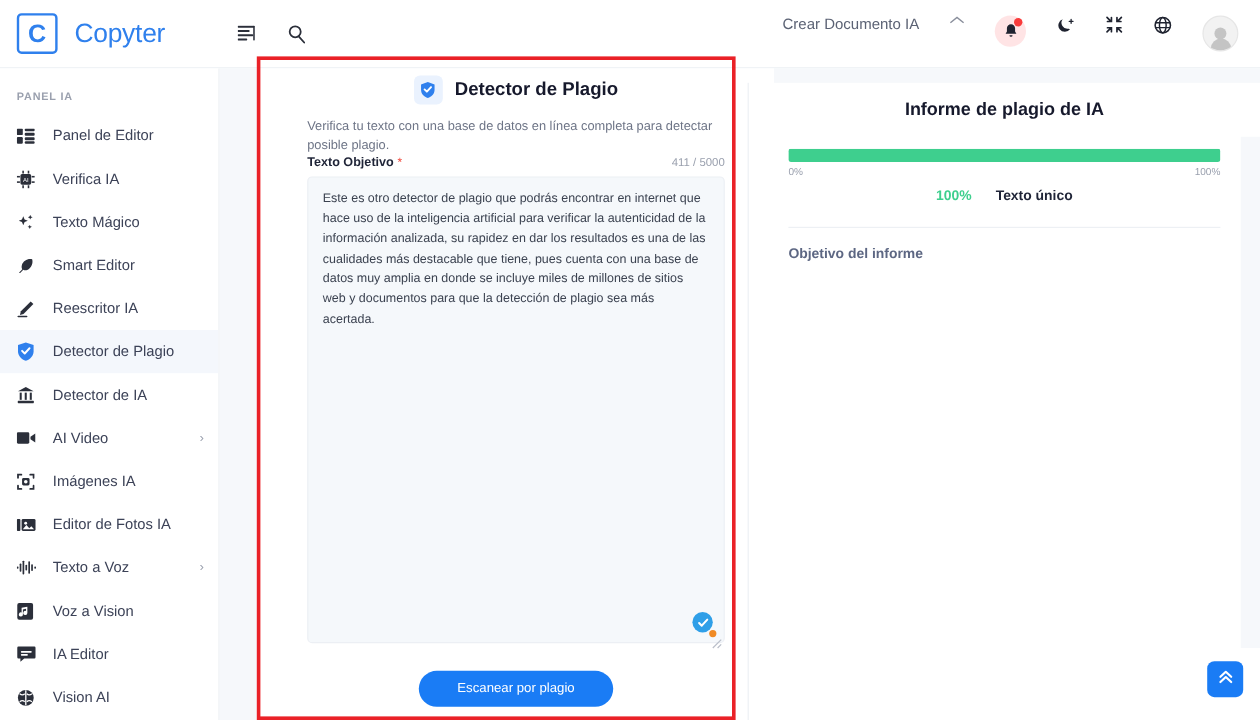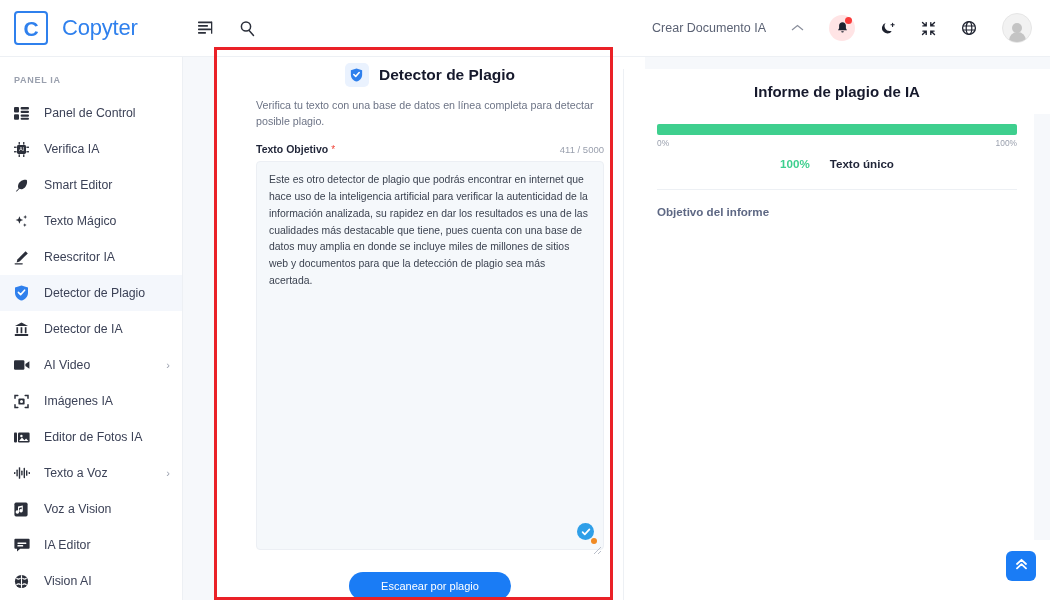--- a/index.html
+++ b/index.html
@@ -26,21 +26,21 @@
     box-shadow: 0 0 0 2px #ffffff inset;
   }
   .logo-letter { font-size: 21px; font-weight: 700; color: #2f80ed; line-height: 1; }
   .brand-name {
     margin-left: 14px; font-size: 22px; font-weight: 400; color: #2f80ed;
     letter-spacing: -0.2px;
   }
   .header-icons { display: flex; align-items: center; margin-left: 60px; gap: 25px; }
   .hicon { color: #3c4257; cursor: pointer; display: flex; align-items: center; }
   .header-right {
-    margin-left: auto; display: flex; align-items: center; gap: 25px; padding-right: 18px;
+    margin-left: auto; display: flex; align-items: flex-start; gap: 25px; padding-right: 18px;
   }
   .create-doc { font-size: 12.5px; color: #5b6274; cursor: pointer; }
   .chev-up { font-size: 11px; color: #8a8f9c; cursor: pointer; line-height: 1; }
   .bell-wrap { position: relative; display: flex; align-items: center; justify-content: center;
     width: 26px; height: 26px; border-radius: 50%; background: rgba(255,90,95,0.16); }
   .bell-dot { position: absolute; top: 2px; right: 3px; width: 7px; height: 7px;
     border-radius: 50%; background: #f93b3b; }
   .avatar {
     width: 30px; height: 30px; border-radius: 50%; background: #f2f2f2;
     border: 1px solid #e6e6e6; display: flex; align-items: flex-end; justify-content: center;
@@ -81,21 +81,21 @@
     background: #ffffff;
     display: flex; flex-direction: column; align-items: center;
   }
   .tool-title-row { display: flex; align-items: center; justify-content: center; gap: 10px;
     margin-top: 6px; }
   .tool-badge { width: 24px; height: 24px; border-radius: 5px; background: #eaf2fe;
     display: flex; align-items: center; justify-content: center; }
   .tool-title { font-size: 15.5px; font-weight: 700; color: #16192c; }
   .tool-sub { font-size: 10.7px; color: #6d7486; text-align: left; line-height: 1.5;
     width: 348px; margin-top: 10px; }
-  .field-row { width: 348px; display: flex; align-items: baseline; margin-top: 14px; }
+  .field-row { width: 348px; display: flex; align-items: baseline; }
   .field-label { font-size: 10.5px; font-weight: 700; color: #1f2437; }
   .req { color: #f04438; margin-left: 3px; font-size: 10px; }
   .counter { margin-left: auto; font-size: 9.5px; color: #9aa0ae; }
   .ta-wrap { position: relative; width: 348px; margin-top: 6px; }
   textarea.ta {
     width: 348px; height: 389px; resize: none;
     background: #f5f8fb; border: 1px solid #eceff4; border-radius: 4px;
     padding: 10px 12px; font-family: "Liberation Sans", sans-serif;
     font-size: 10.4px; line-height: 1.62; color: #3b4250; outline: none;
   }
@@ -237,21 +237,21 @@
             <g fill="#2b2f3a">
           <rect x="0" y="0" width="5" height="5.6" rx="1"></rect>
               <rect x="0" y="7.2" width="5" height="5.6" rx="1"></rect>
           <rect x="6.6" y="0" width="8.4" height="2.4" rx="1"></rect>
               <rect x="6.6" y="3.7" width="8.4" height="2.4" rx="1"></rect>
           <rect x="6.6" y="7.4" width="8.4" height="2.4" rx="1"></rect>
               <rect x="6.6" y="10.7" width="8.4" height="2.1" rx="1"></rect>
         </g>
           </svg>
       </span>
-      <span class="nav-label">Panel de Control</span>
+      <span class="nav-label">Panel de Editor</span>
       <span class="nav-caret"></span>
     </div>
 
     <div class="nav-item">
       <span class="nav-ico">
         <svg width="15" height="15" viewBox="0 0 15 15">
             <g fill="#2b2f3a">
           <rect x="3" y="3" width="9" height="9" rx="1.4"></rect>
           <rect x="4.6" y="0" width="1.3" height="2.6"></rect>
               <rect x="9.1" y="0" width="1.3" height="2.6"></rect>
@@ -265,38 +265,38 @@
             <text x="7.5" y="9.3" font-size="5" fill="#ffffff" text-anchor="middle" font-family="Liberation Sans, sans-serif">AI</text>
           </svg>
       </span>
       <span class="nav-label">Verifica IA</span>
       <span class="nav-caret"></span>
     </div>
 
     <div class="nav-item">
       <span class="nav-ico">
         <svg width="15" height="15" viewBox="0 0 15 15">
-          <path d="M12.8 2.1c-3.4-1-7.6 1.3-8.6 4.9-.4 1.4-.1 2.6.4 3.4l-2.8 2.9 1 .1 2.6-2.6c.9.5 2.1.7 3.3.2 3.5-1.3 5.1-5.9 4.1-8.9z" fill="#2b2f3a"></path>
-        </svg>
-      </span>
-      <span class="nav-label">Smart Editor</span>
-      <span class="nav-caret"></span>
-    </div>
-
-    <div class="nav-item">
-      <span class="nav-ico">
-        <svg width="15" height="15" viewBox="0 0 15 15">
             <g fill="#2b2f3a">
           <path d="M5.4 2.2l1.1 2.7 2.7 1.1-2.7 1.1-1.1 2.7-1.1-2.7L1.6 6l2.7-1.1z"></path>
           <path d="M11.2 1.0l.6 1.4 1.4.6-1.4.6-.6 1.4-.6-1.4-1.4-.6 1.4-.6z"></path>
           <path d="M10.8 9.2l.55 1.3 1.3.55-1.3.55-.55 1.3-.55-1.3-1.3-.55 1.3-.55z"></path>
         </g>
           </svg>
       </span>
       <span class="nav-label">Texto Mágico</span>
+      <span class="nav-caret"></span>
+    </div>
+
+    <div class="nav-item">
+      <span class="nav-ico">
+        <svg width="15" height="15" viewBox="0 0 15 15">
+          <path d="M12.8 2.1c-3.4-1-7.6 1.3-8.6 4.9-.4 1.4-.1 2.6.4 3.4l-2.8 2.9 1 .1 2.6-2.6c.9.5 2.1.7 3.3.2 3.5-1.3 5.1-5.9 4.1-8.9z" fill="#2b2f3a"></path>
+        </svg>
+      </span>
+      <span class="nav-label">Smart Editor</span>
       <span class="nav-caret"></span>
     </div>
 
     <div class="nav-item">
       <span class="nav-ico">
         <svg width="15" height="15" viewBox="0 0 15 15">
           <path d="M11.6 1.2l2.2 2.2-8.2 8.2-3 .8.8-3z" fill="#2b2f3a"></path>
           <path d="M1.2 13.8h7" stroke="#2b2f3a" stroke-width="1.3" stroke-linecap="round"></path>
         </svg>
       </span>

